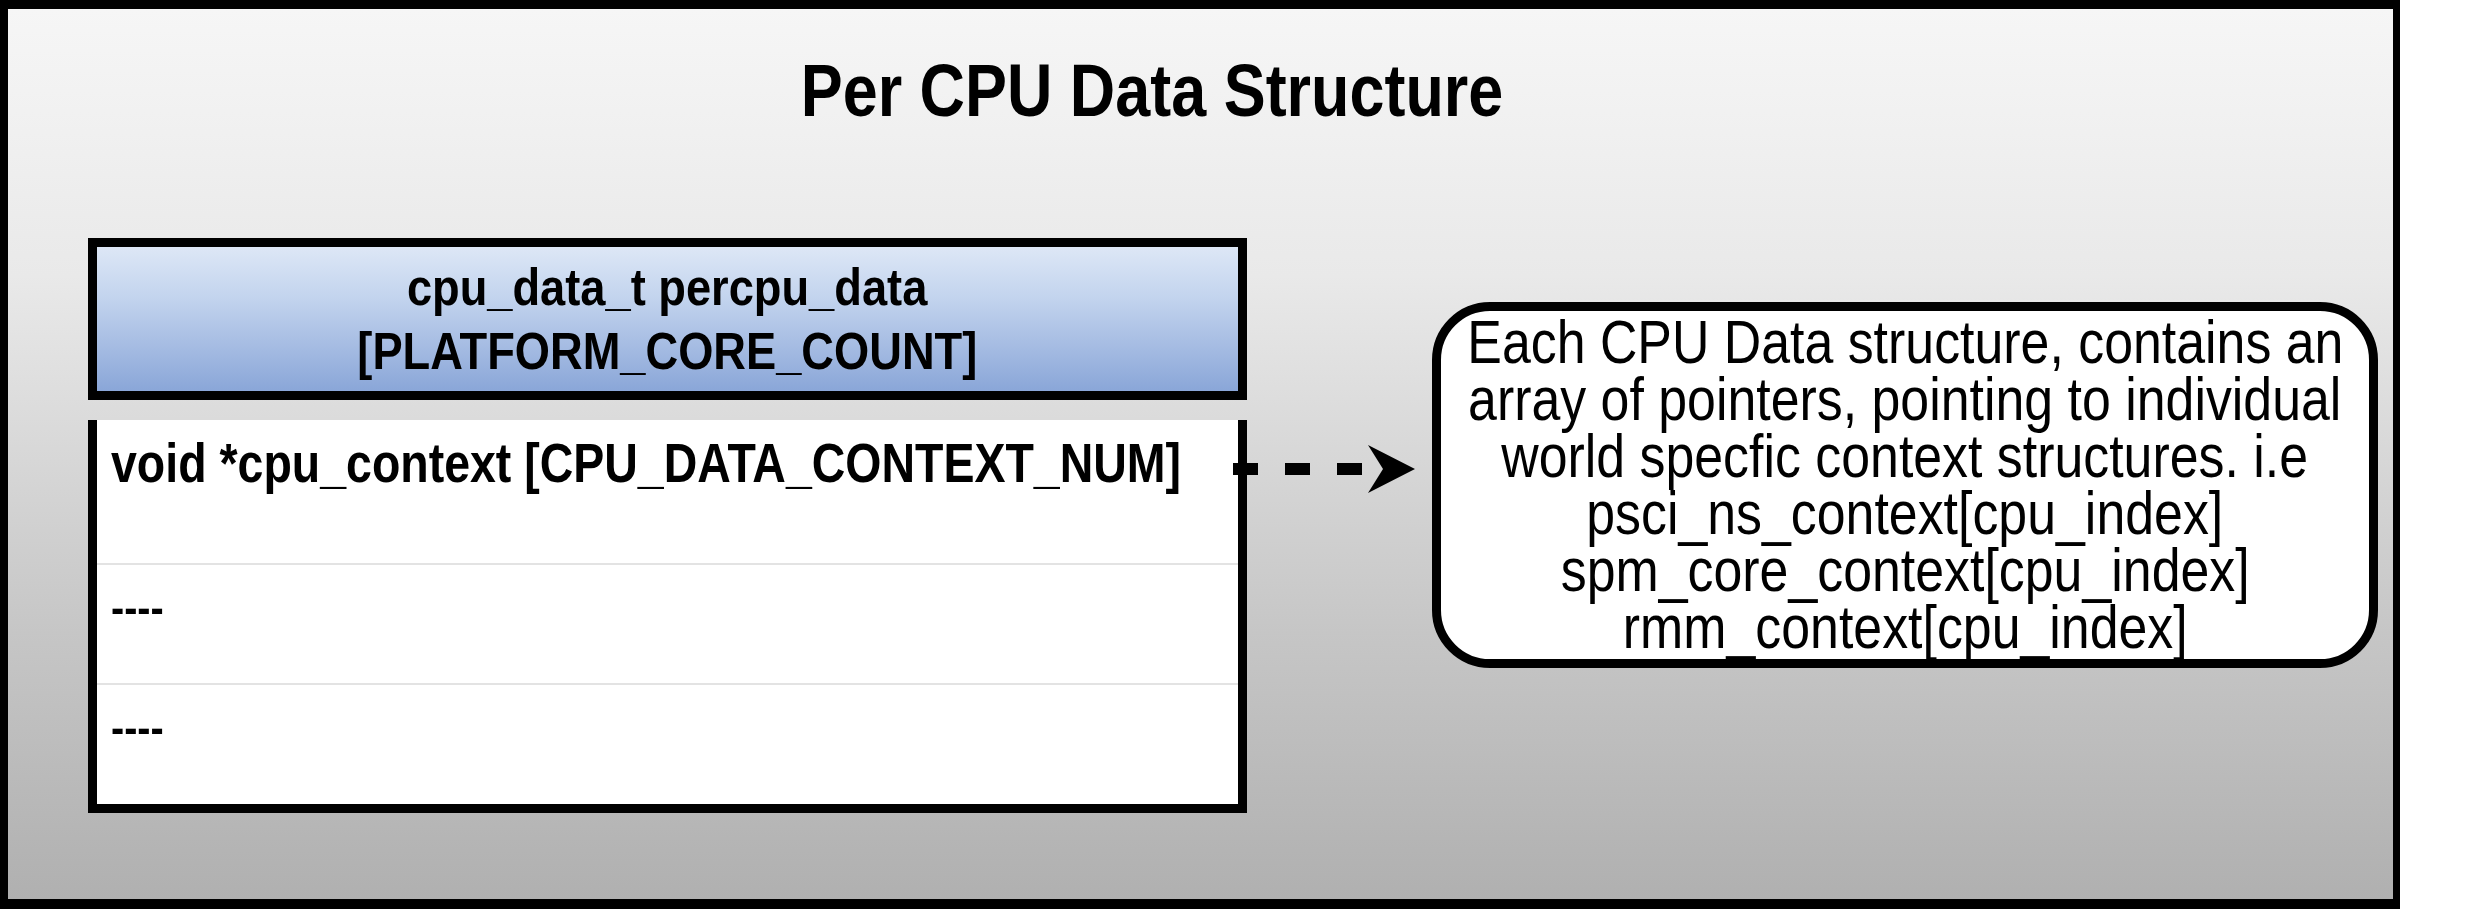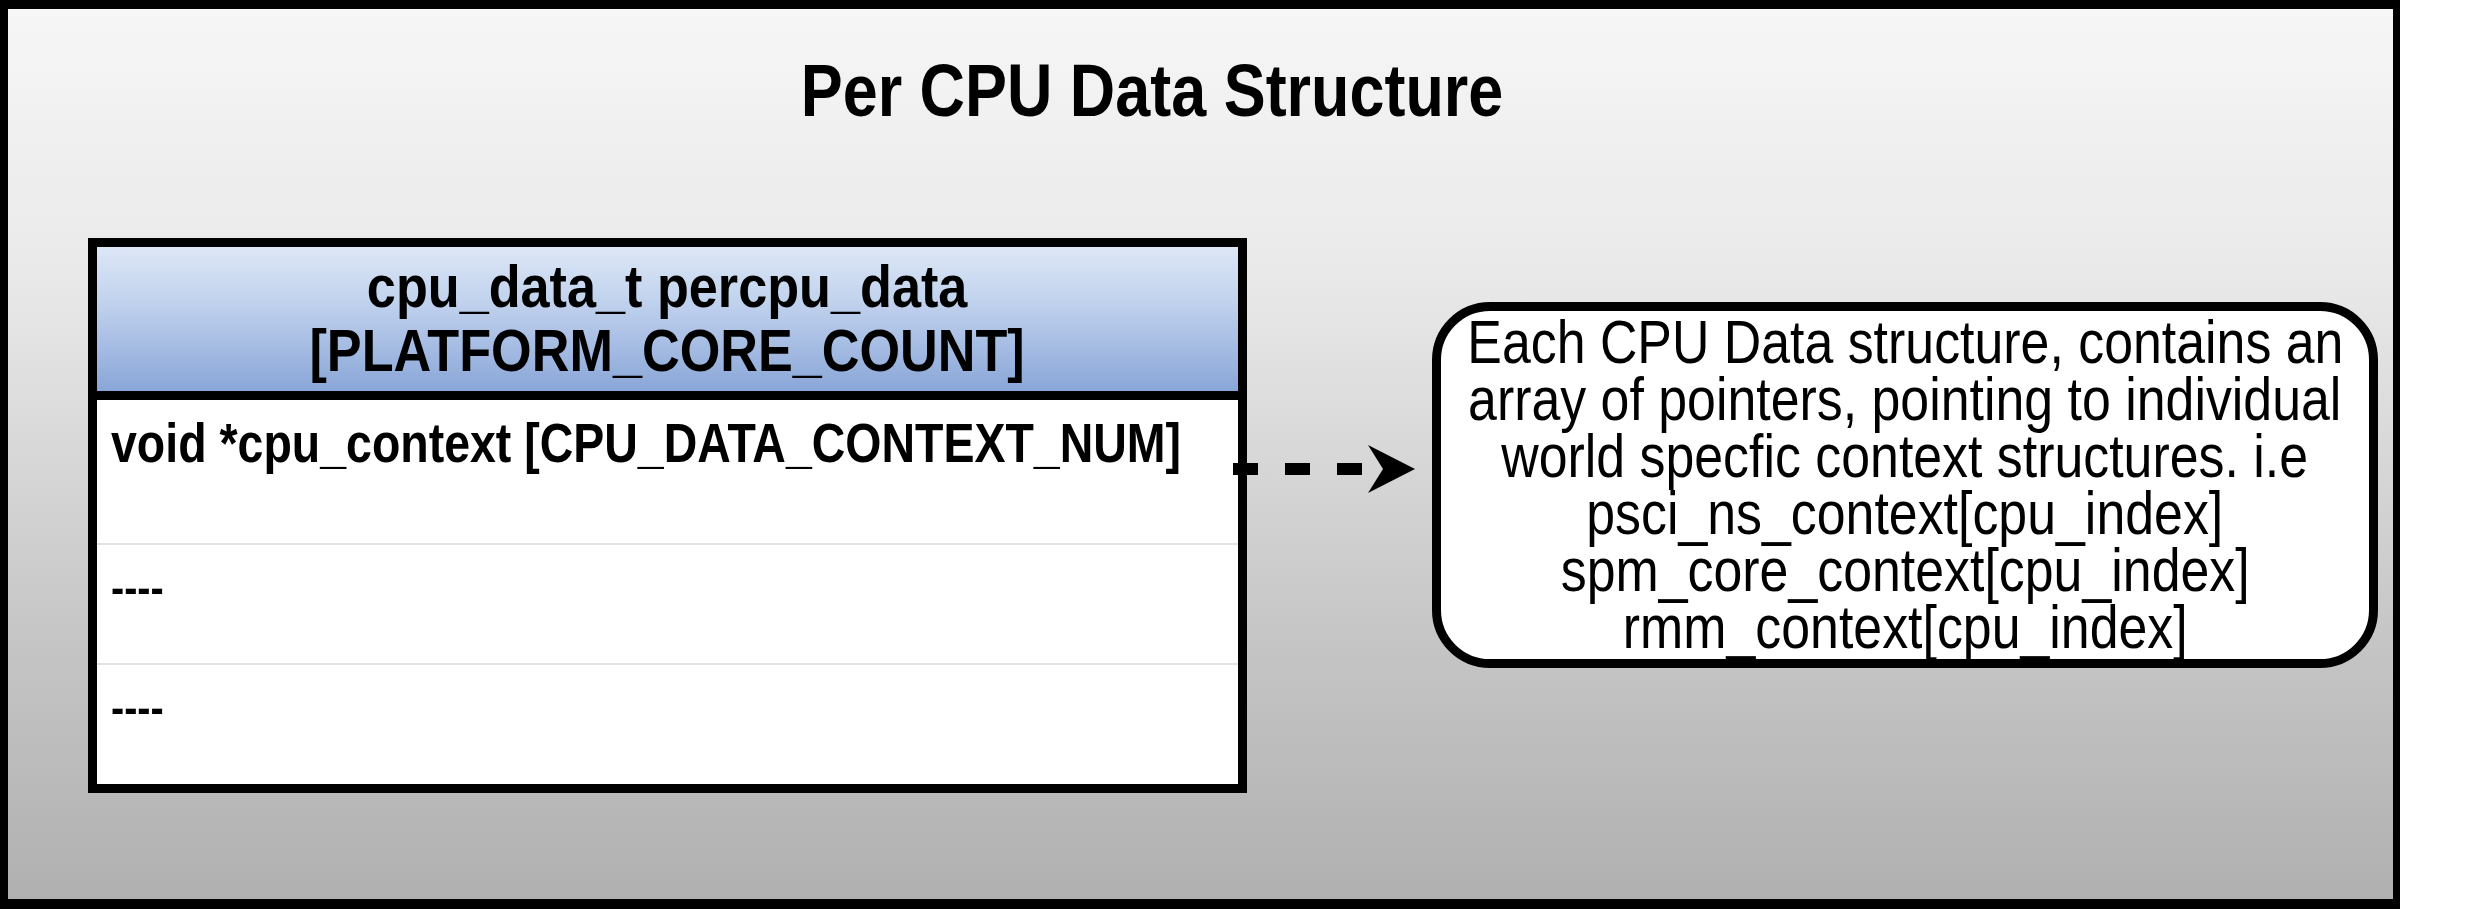--- a/index.html
+++ b/index.html
@@ -33,36 +33,37 @@
     width: 1159px; height: 555px;
     box-sizing: border-box;
   }
   .struct-header {
     box-sizing: border-box;
     height: 162px;
     border: 9px solid #000;
     background: linear-gradient(180deg, #dde7f6 0%, #c3d4ee 35%, #8aa6d8 100%);
     display: flex; flex-direction: column;
     align-items: center; justify-content: center;
-    font-size: 60px; font-weight: bold; line-height: 64px;
+    font-size: 52px; font-weight: bold; line-height: 64px;
     text-align: center;
   }
   .struct-header .cond { display: inline-block; white-space: nowrap; transform: scaleX(0.87); }
   .struct-body {
     box-sizing: border-box;
     height: 393px;
     border: 9px solid #000; border-top: none;
     background: #fff;
   }
   .struct-row { box-sizing: border-box; overflow: hidden; }
   .row-main {
     height: 143px;
     padding: 13px 14px 0 14px;
     font-size: 56px; font-weight: bold; line-height: 60px;
     white-space: nowrap;
+    margin-top: 20px;
   }
   .row-main .cond { display: inline-block; transform: scaleX(0.83); transform-origin: left center; }
   .row-dash {
     height: 120px;
     border-top: 2px solid #e3e3e3;
     padding: 17px 14px 0 14px;
     font-size: 44px; font-weight: bold; line-height: 52px;
     white-space: nowrap;
   }
   .row-dash.last { height: 121px; }

